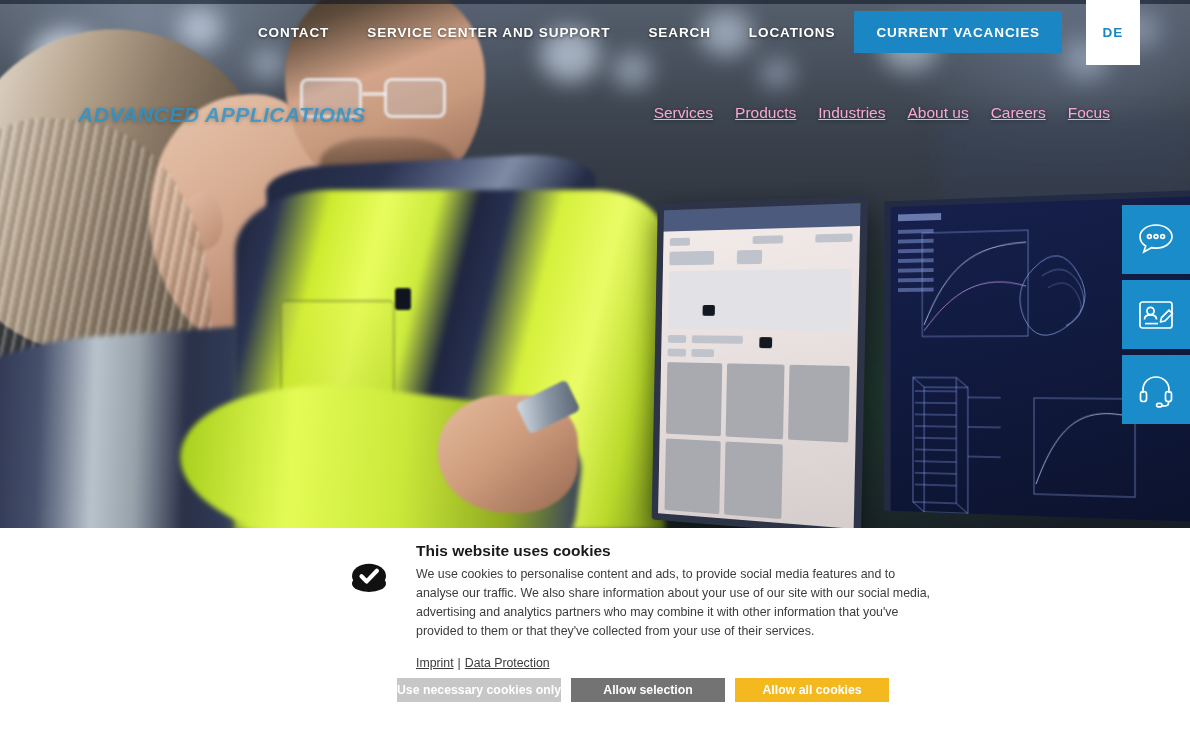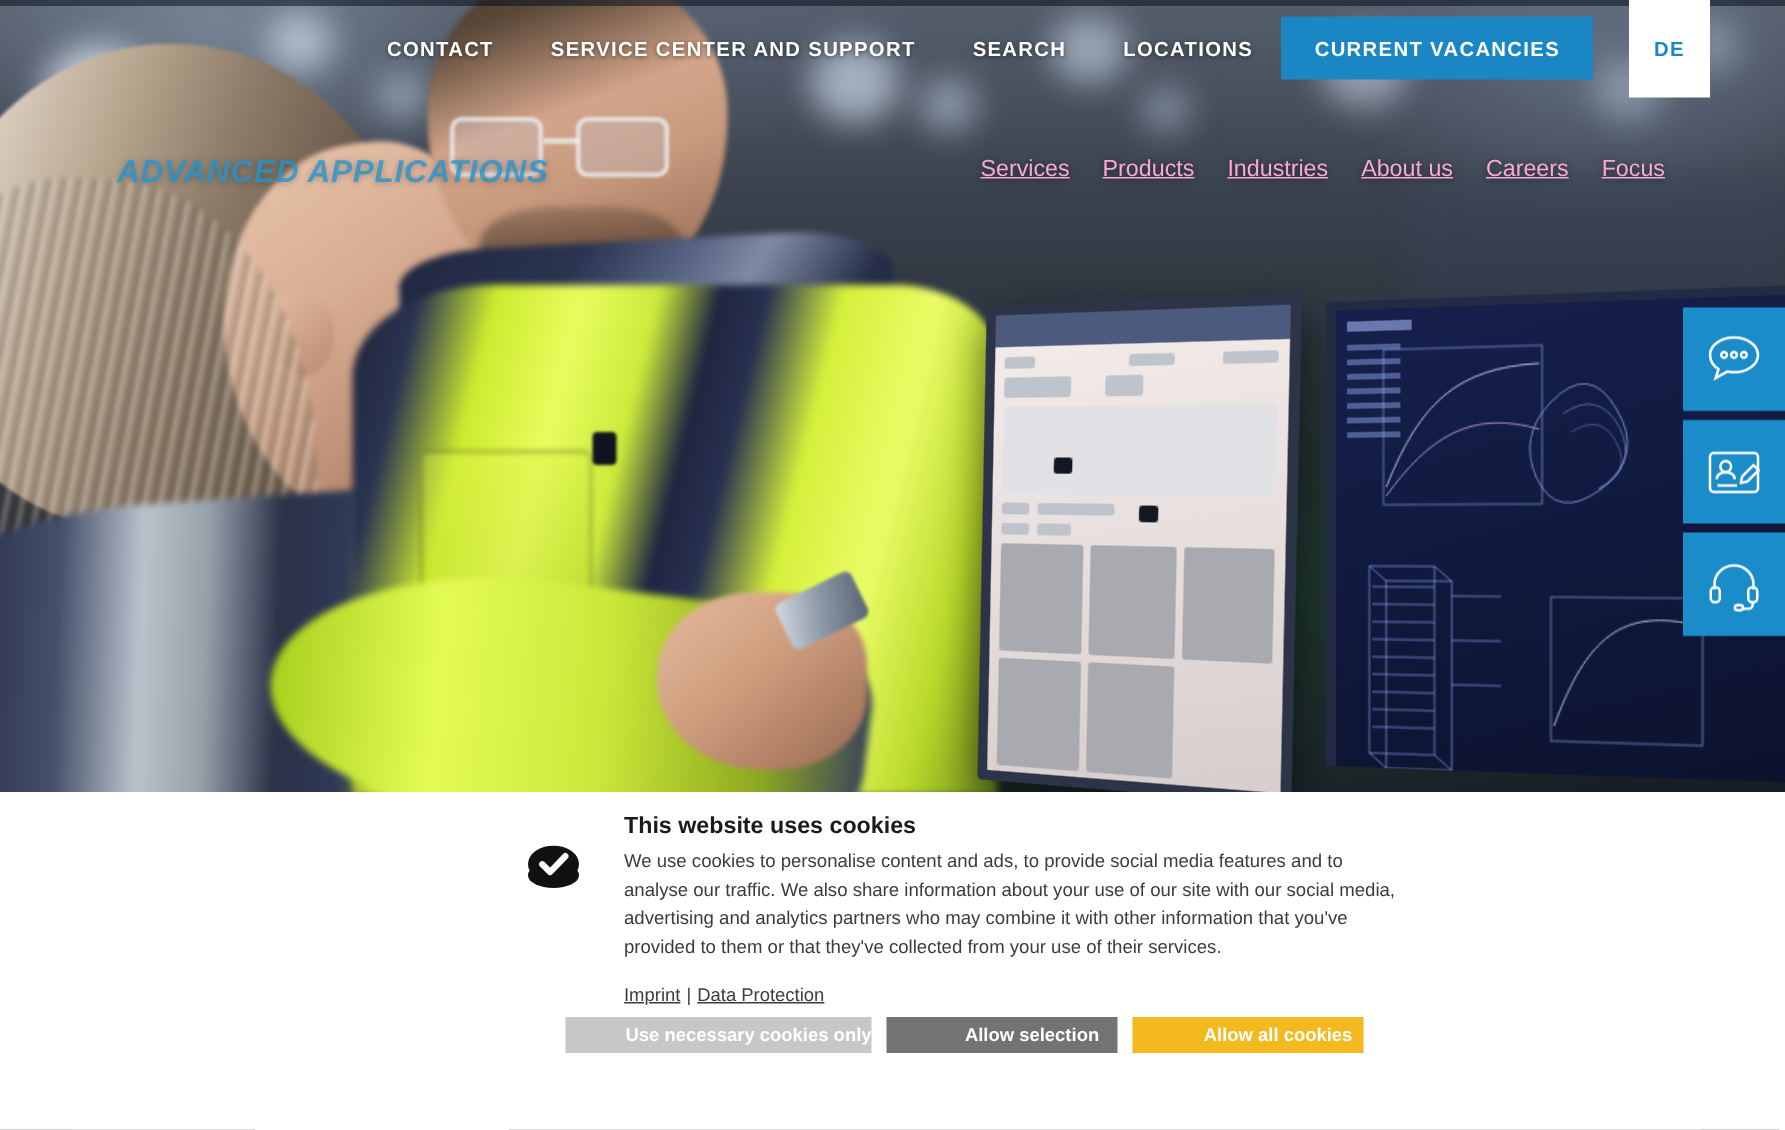--- a/index.html
+++ b/index.html
@@ -293,21 +293,21 @@
 
   .cookie-buttons {
     position: absolute; left: 0; top: 150px; width: 1190px;
     display: flex; justify-content: center; gap: 10px;
   }
   .cb {
     height: 24px; min-width: 154px;
     border: none; cursor: pointer;
     font-family: "Liberation Sans", sans-serif;
     font-size: 12.3px; font-weight: bold;
-    display: flex; align-items: center; justify-content: center; padding-left: 40px;
+    display: flex; align-items: center; justify-content: center;
   }
   .cb-necessary { background: #c7c7c7; color: #ffffff; }
   .cb-selection { background: #737373; color: #ffffff; }
   .cb-all { background: #f5b920; color: #ffffff; }
 </style>
 </head>
 <body>
 
 <div id="page">
 

